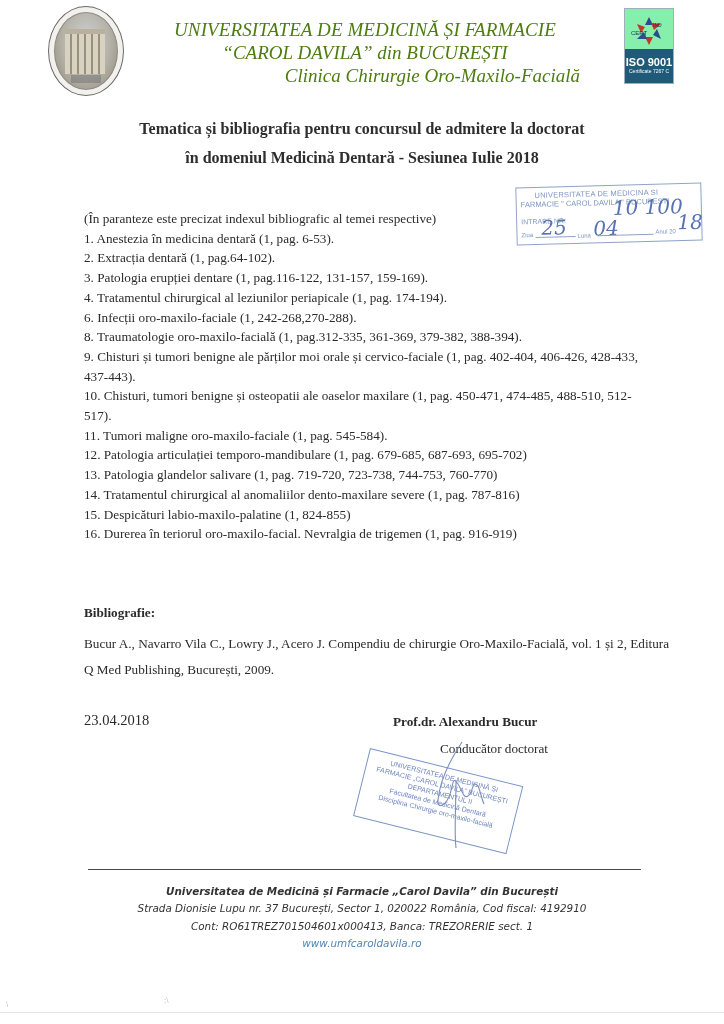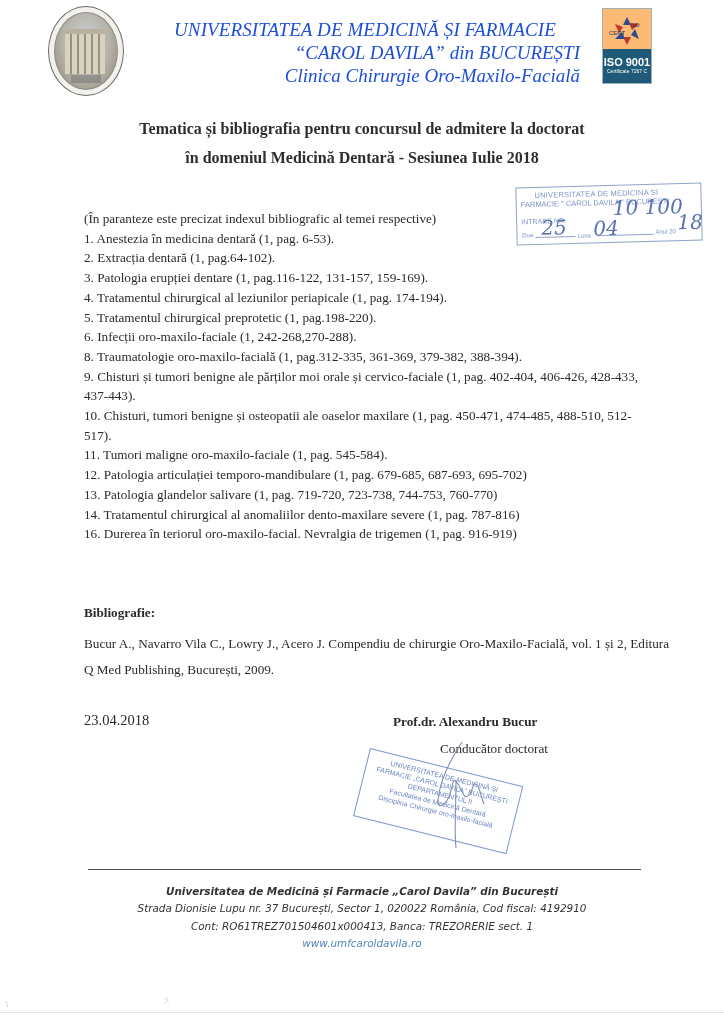--- a/index.html
+++ b/index.html
@@ -4,26 +4,26 @@
   <style>
     html, body { margin: 0; padding: 0; background: #ffffff; }
     body { width: 724px; height: 1024px; position: relative; overflow: hidden; font-family: "Liberation Serif", serif; color: #2b2b2b; }
 
     
     .logo-left { position: absolute; left: 48px; top: 6px; width: 74px; height: 88px; border-radius: 50%; border: 1.5px solid #6a6a6a; background: #f3f1ec; overflow: hidden; }
     .logo-left .ring { position: absolute; left: 5px; top: 5px; right: 5px; bottom: 5px; border-radius: 50%; border: 1px solid #8a8a8a; background: radial-gradient(ellipse at 50% 40%, #cfd6dc 0%, #b5b1a6 55%, #8d8676 100%); }
     .logo-left .building { position: absolute; left: 16px; top: 22px; width: 40px; height: 40px; background: repeating-linear-gradient(90deg, #d8d2c3 0 5px, #9a917d 5px 7px); border-top: 5px solid #b9b19e; }
     .logo-left .caption { position: absolute; left: 22px; top: 68px; width: 30px; height: 8px; background: #777; opacity: .55; }
 
-    .header-text { position: absolute; left: 150px; top: 18px; width: 430px; text-align: center; color: #1d4ed8; font-style: italic; font-family: "Liberation Serif", serif; }
+    .header-text { position: absolute; left: 150px; top: 18px; width: 430px; text-align: center; color: #4d7c0f; font-style: italic; font-family: "Liberation Serif", serif; }
     .header-text .l1 { font-size: 19px; line-height: 23px; letter-spacing: 0.1px; }
-    .header-text .l2 { font-size: 19px; line-height: 23px; text-align: right; }
+    .header-text .l2 { font-size: 19px; line-height: 23px; }
     .header-text .l3 { font-size: 19px; line-height: 23px; text-align: right; }
 
-    .cert-logo { position: absolute; left: 602px; top: 8px; width: 48px; height: 74px; background: #fdba74; border: 1px solid #9fb0ba; }
+    .cert-logo { position: absolute; left: 624px; top: 8px; width: 48px; height: 74px; background: #86efac; border: 1px solid #9fb0ba; }
     .cert-logo .graphic { position: absolute; left: 4px; top: 4px; width: 40px; height: 36px; }
     .cert-logo .band { position: absolute; left: 0; bottom: 0; width: 48px; height: 34px; background: #1f5a78; color: #fff; text-align: center; font-family: "Liberation Sans", sans-serif; }
     .cert-logo .band .small { font-size: 3.5px; line-height: 4px; padding-top: 3px; opacity: .8; }
     .cert-logo .band .iso { font-size: 11px; font-weight: bold; line-height: 12px; }
     .cert-logo .band .certno { font-size: 5px; line-height: 6px; }
 
     
     .title { position: absolute; left: 0; width: 724px; text-align: center; font-weight: bold; font-size: 16px; color: #2e2e2e; }
     .title.t1 { top: 120px; }
     .title.t2 { top: 149px; }
@@ -120,29 +120,29 @@
   <div class="hand h-month">04</div>
   <div class="hand h-year">18</div>
 </div>
 
 <div class="body-list">
   <div class="line">(În paranteze este precizat indexul bibliografic al temei respective)</div>
   <div class="line">1. Anestezia în medicina dentară (1, pag. 6-53).</div>
   <div class="line">2. Extracția dentară (1, pag.64-102).</div>
   <div class="line">3. Patologia erupției dentare (1, pag.116-122, 131-157, 159-169).</div>
   <div class="line">4. Tratamentul chirurgical al leziunilor periapicale (1, pag. 174-194).</div>
-  <div class="line">5. Tratamentul chirurgical preprotetic (1, pag.198-220).</div>
   <div class="line">6. Infecții oro-maxilo-faciale (1, 242-268,270-288).</div>
   <div class="line">8. Traumatologie oro-maxilo-facială (1, pag.312-335, 361-369, 379-382, 388-394).</div>
   <div class="wrap">9. Chisturi și tumori benigne ale părților moi orale și cervico-faciale (1, pag. 402-404, 406-426, 428-433, 437-443).</div>
   <div class="wrap">10. Chisturi, tumori benigne și osteopatii ale oaselor maxilare (1, pag. 450-471, 474-485, 488-510, 512-517).</div>
   <div class="line">11. Tumori maligne oro-maxilo-faciale (1, pag. 545-584).</div>
   <div class="line">12. Patologia articulației temporo-mandibulare (1, pag. 679-685, 687-693, 695-702)</div>
   <div class="line">13. Patologia glandelor salivare (1, pag. 719-720, 723-738, 744-753, 760-770)</div>
   <div class="line">14. Tratamentul chirurgical al anomaliilor dento-maxilare severe (1, pag. 787-816)</div>
+  <div class="line">15. Despicături labio-maxilo-palatine (1, 824-855)</div>
   <div class="line">16. Durerea în teriorul oro-maxilo-facial. Nevralgia de trigemen (1, pag. 916-919)</div>
 </div>
 
 <div class="biblio-heading">Bibliografie:</div>
 <div class="biblio-text">Bucur A., Navarro Vila C., Lowry J., Acero J. Compendiu de chirurgie Oro-Maxilo-Facială, vol. 1 și 2, Editura Q Med Publishing, București, 2009.</div>
 
 <div class="date">23.04.2018</div>
 <div class="signer">Prof.dr. Alexandru Bucur</div>
 <div class="signer-role">Conducător doctorat</div>
 

